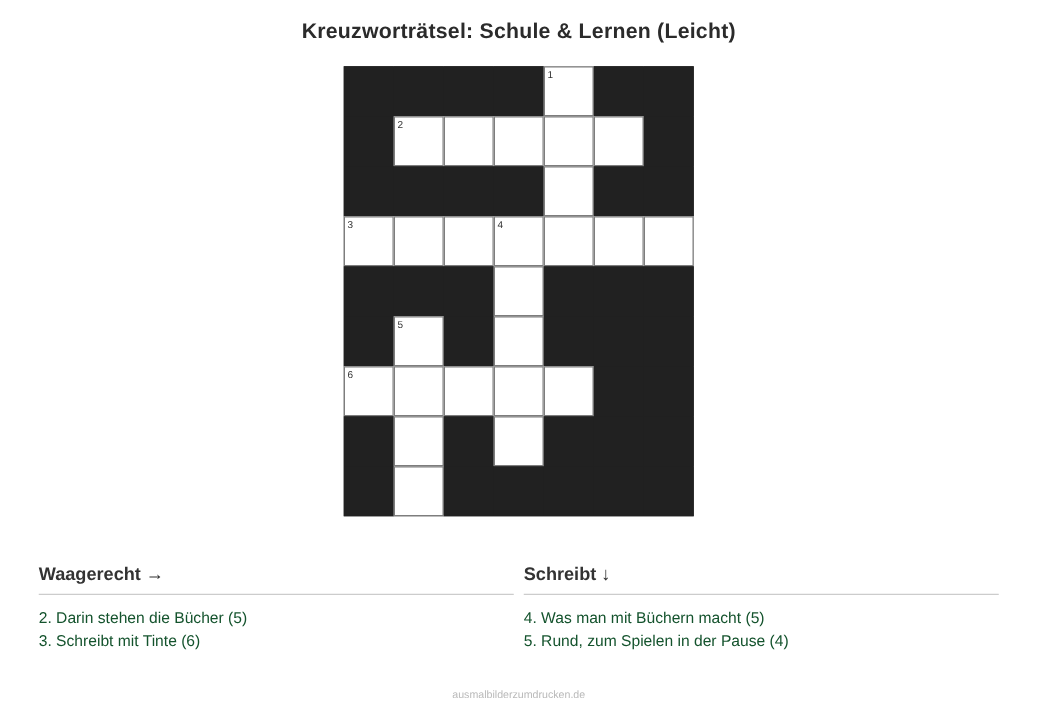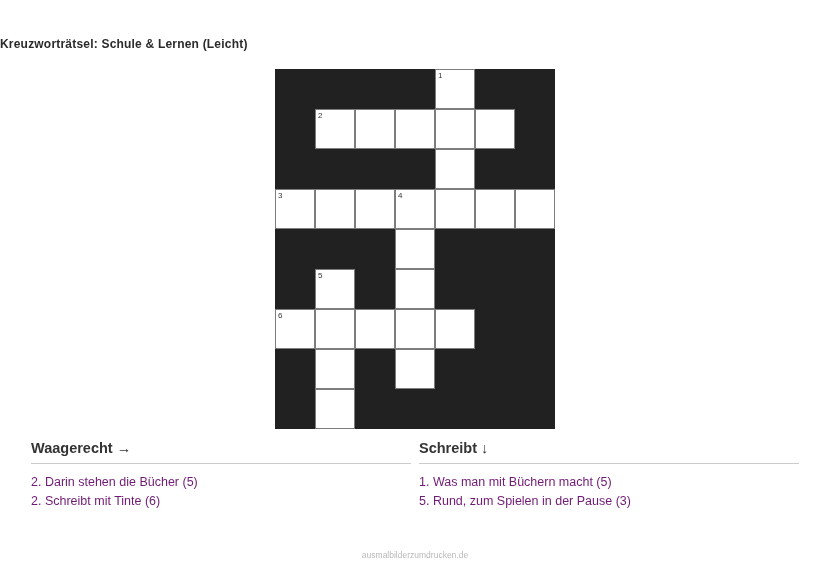--- a/index.html
+++ b/index.html
@@ -13,25 +13,26 @@
     font-family: "Liberation Sans", sans-serif;
     color: #222222;
     overflow: hidden;
   }
   .page {
     position: relative;
     width: 830px;
     height: 572px;
   }
   .title {
-    font-size: 12px;
+    text-align: center;
+    font-size: 17px;
     font-weight: bold;
     color: #2b2b2b;
     margin: 0;
-    padding-top: 37px;
+    padding-top: 15px;
     letter-spacing: 0.2px;
   }
   .grid-wrap {
     display: flex;
     justify-content: center;
     margin-top: 18px;
   }
   .grid {
     display: grid;
     background: #212121;
@@ -54,42 +55,42 @@
     position: absolute;
     top: 1px;
     left: 2px;
     font-size: 8px;
     line-height: 9px;
     color: #333333;
     font-family: "Liberation Sans", sans-serif;
   }
   .clues {
     position: absolute;
-    top: 440px;
+    top: 452px;
     left: 0;
     width: 830px;
     display: flex;
     justify-content: center;
     gap: 8px;
   }
   .clue-col {
     width: 380px;
   }
   .clue-head {
     font-size: 14.5px;
     font-weight: bold;
     color: #333333;
     padding-bottom: 7px;
     border-bottom: 1px solid #cccccc;
     margin-bottom: 9px;
   }
   .clue-item {
     font-size: 12.5px;
     line-height: 18px;
-    color: #701a75;
+    color: #14532d;
     margin-bottom: 1px;
   }
   .footer {
     position: absolute;
     bottom: 12px;
     left: 0;
     width: 830px;
     text-align: center;
     font-size: 8.5px;
     color: #b9b9b9;
@@ -179,24 +180,24 @@
         <div class="cell block"></div>
         <div class="cell block"></div>
         <div class="cell block"></div>
       </div>
   </div>
 
   <div class="clues">
     <div class="clue-col">
       <div class="clue-head">Waagerecht →</div>
       <div class="clue-item">2. Darin stehen die Bücher (5)</div>
-      <div class="clue-item">2. Schreibt mit Tinte (6)</div>
+      <div class="clue-item">3. Schreibt mit Tinte (6)</div>
     </div>
     <div class="clue-col">
       <div class="clue-head">Schreibt ↓</div>
-      <div class="clue-item">1. Was man mit Büchern macht (5)</div>
-      <div class="clue-item">5. Rund, zum Spielen in der Pause (3)</div>
+      <div class="clue-item">4. Was man mit Büchern macht (5)</div>
+      <div class="clue-item">5. Rund, zum Spielen in der Pause (4)</div>
     </div>
   </div>
 
   <div class="footer">ausmalbilderzumdrucken.de</div>
 
 </div>
 
 </body></html>

